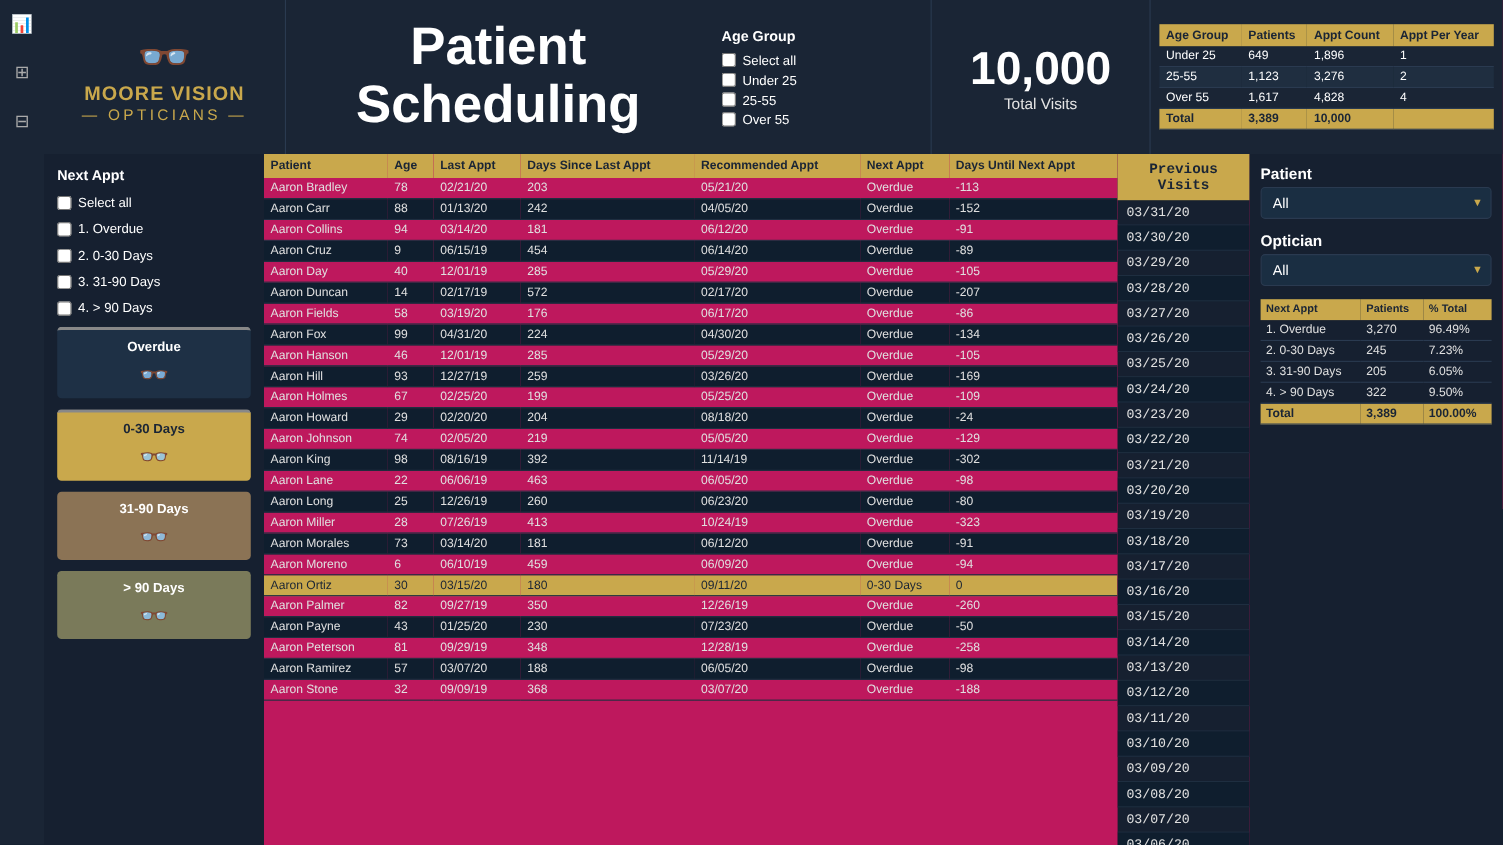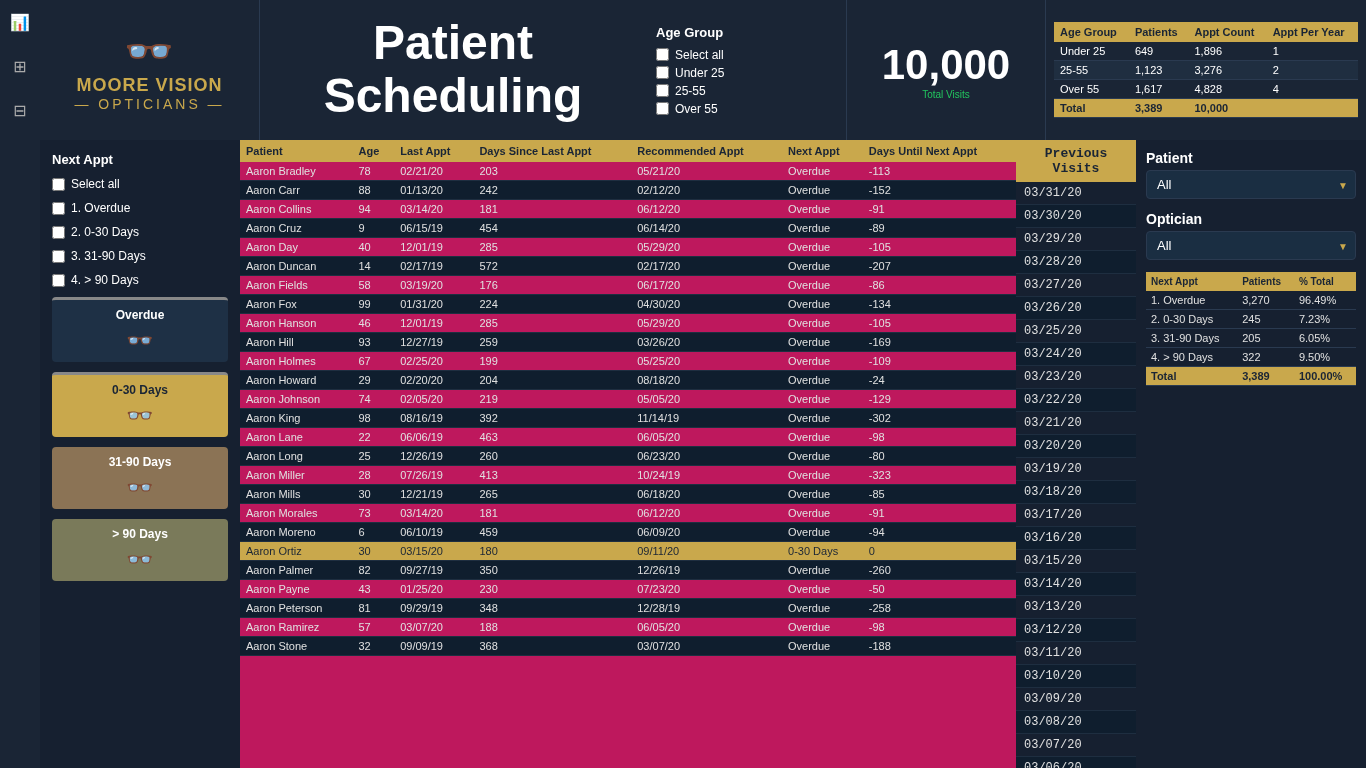--- a/index.html
+++ b/index.html
@@ -120,22 +120,22 @@
       border-left: 1px solid #2a3a50;
       padding: 10px;
       height: 100%;
     }
     .stats-number {
       font-size: 42px;
       font-weight: bold;
       color: #fff;
     }
     .stats-label {
-      font-size: 10px;
-      color: #22c55e;
+      font-size: 14px;
+      color: #e5e5e5;
     }
 
     .age-table-area {
       width: 320px;
       height: 100%;
       display: flex;
       flex-direction: column;
       justify-content: center;
       padding: 8px;
     }
@@ -515,21 +515,21 @@
               <td>203</td>
               <td>05/21/20</td>
               <td>Overdue</td>
               <td>-113</td>
             </tr>
             <tr>
               <td>Aaron Carr</td>
               <td>88</td>
               <td>01/13/20</td>
               <td>242</td>
-              <td>02/12/20</td>
+              <td>04/05/20</td>
               <td>Overdue</td>
               <td>-152</td>
             </tr>
             <tr>
               <td>Aaron Collins</td>
               <td>94</td>
               <td>03/14/20</td>
               <td>181</td>
               <td>06/12/20</td>
               <td>Overdue</td>
@@ -567,21 +567,21 @@
               <td>58</td>
               <td>03/19/20</td>
               <td>176</td>
               <td>06/17/20</td>
               <td>Overdue</td>
               <td>-86</td>
             </tr>
             <tr>
               <td>Aaron Fox</td>
               <td>99</td>
-              <td>01/31/20</td>
+              <td>04/31/20</td>
               <td>224</td>
               <td>04/30/20</td>
               <td>Overdue</td>
               <td>-134</td>
             </tr>
             <tr>
               <td>Aaron Hanson</td>
               <td>46</td>
               <td>12/01/19</td>
               <td>285</td>
@@ -653,29 +653,20 @@
               <td>-80</td>
             </tr>
             <tr>
               <td>Aaron Miller</td>
               <td>28</td>
               <td>07/26/19</td>
               <td>413</td>
               <td>10/24/19</td>
               <td>Overdue</td>
               <td>-323</td>
-            </tr>
-            <tr>
-              <td>Aaron Mills</td>
-              <td>30</td>
-              <td>12/21/19</td>
-              <td>265</td>
-              <td>06/18/20</td>
-              <td>Overdue</td>
-              <td>-85</td>
             </tr>
             <tr>
               <td>Aaron Morales</td>
               <td>73</td>
               <td>03/14/20</td>
               <td>181</td>
               <td>06/12/20</td>
               <td>Overdue</td>
               <td>-91</td>
             </tr>

